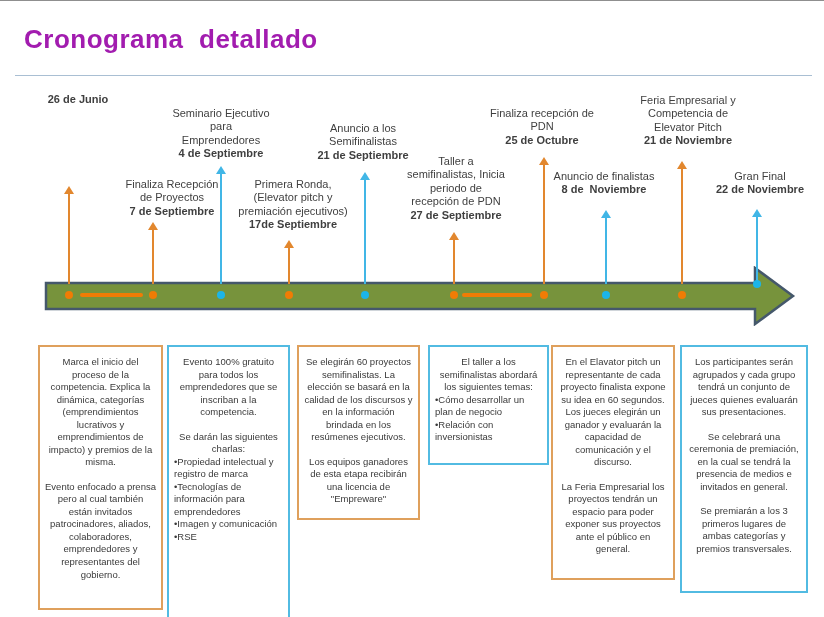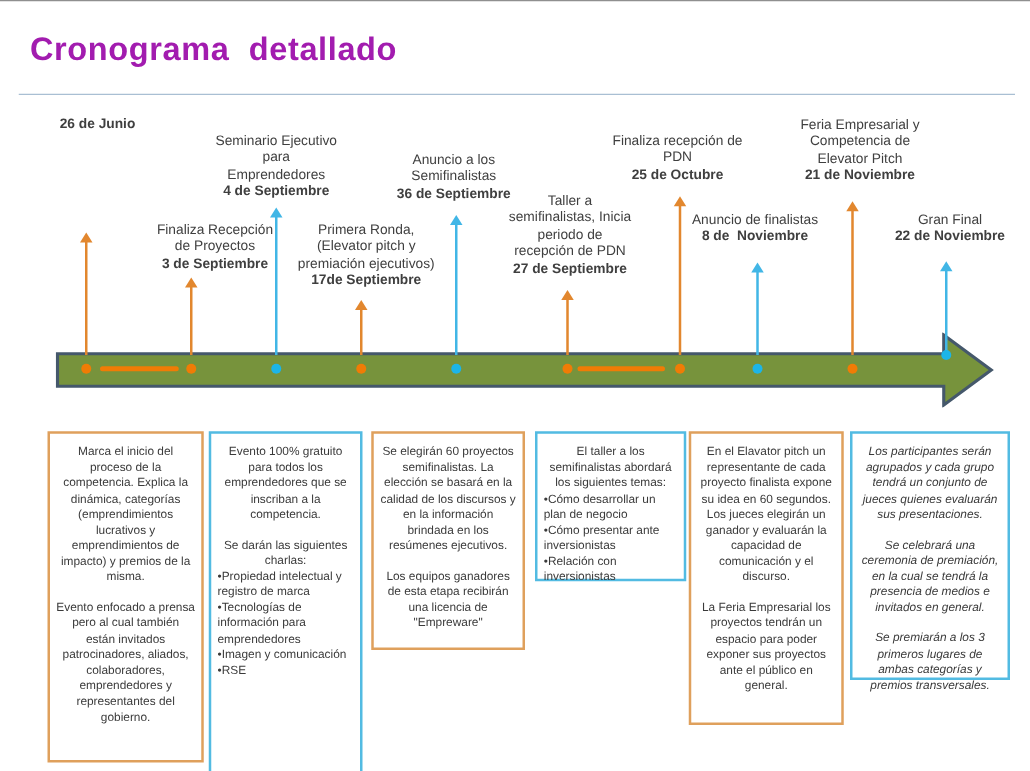--- a/index.html
+++ b/index.html
@@ -54,21 +54,21 @@
     </div>
     <div class="m-head" style="left: 64px; top: 186px; border-bottom: 8px solid rgb(226, 135, 46);"></div>
     <div class="m-shaft" style="left: 68px; top: 193px; height: 91px; background: rgb(226, 135, 46);"></div>
     <div class="m-dot" style="left: 65px; top: 291px; background: rgb(240, 124, 5);"></div>
   </div>
 
   <div>
     <div class="m-label" style="left: 112px; top: 178px; width: 120px;">
       <div class="m-title">Finaliza Recepción
 de Proyectos</div>
-      <div class="m-date">3 de Septiembre</div>
+      <div class="m-date">7 de Septiembre</div>
     </div>
     <div class="m-head" style="left: 148px; top: 222px; border-bottom: 8px solid rgb(226, 135, 46);"></div>
     <div class="m-shaft" style="left: 152px; top: 229px; height: 55px; background: rgb(226, 135, 46);"></div>
     <div class="m-dot" style="left: 149px; top: 291px; background: rgb(240, 124, 5);"></div>
   </div>
 
   <div>
     <div class="m-label" style="left: 158px; top: 107px; width: 126px;">
       <div class="m-title">Seminario Ejecutivo
 para
@@ -89,21 +89,21 @@
     </div>
     <div class="m-head" style="left: 284px; top: 240px; border-bottom: 8px solid rgb(226, 135, 46);"></div>
     <div class="m-shaft" style="left: 288px; top: 247px; height: 37px; background: rgb(226, 135, 46);"></div>
     <div class="m-dot" style="left: 285px; top: 291px; background: rgb(240, 124, 5);"></div>
   </div>
 
   <div>
     <div class="m-label" style="left: 304px; top: 122px; width: 118px;">
       <div class="m-title">Anuncio a los
 Semifinalistas</div>
-      <div class="m-date">36 de Septiembre</div>
+      <div class="m-date">21 de Septiembre</div>
     </div>
     <div class="m-head" style="left: 360px; top: 172px; border-bottom: 8px solid rgb(65, 182, 230);"></div>
     <div class="m-shaft" style="left: 364px; top: 179px; height: 105px; background: rgb(65, 182, 230);"></div>
     <div class="m-dot" style="left: 361px; top: 291px; background: rgb(28, 181, 232);"></div>
   </div>
 
   <div>
     <div class="m-label" style="left: 395px; top: 155px; width: 122px;">
       <div class="m-title">Taller a
 semifinalistas, Inicia
@@ -180,29 +180,28 @@
 
   <div class="desc-box" style="left: 297px; top: 345px; width: 123px; height: 175px; border-color: rgb(223, 160, 92);">
         <div class="bx-p">Se elegirán 60 proyectos semifinalistas. La elección se basará en la calidad de los discursos y en la información brindada en los resúmenes ejecutivos.</div>
         <div class="bx-p">Los equipos ganadores de esta etapa recibirán una licencia de "Empreware"</div>
       </div>
 
   <div class="desc-box" style="left: 428px; top: 345px; width: 121px; height: 120px; border-color: rgb(82, 187, 226);">
         <div class="bx-p">El taller a los semifinalistas abordará los siguientes temas:</div>
         <div class="bx-bullets">
           <div class="bx-bullet">•Cómo desarrollar un plan de negocio</div>
-          <div class="bx-bullet">•Cómo presentar ante inversionistas</div>
           <div class="bx-bullet">•Relación con inversionistas</div>
         </div>
       </div>
 
   <div class="desc-box" style="left: 551px; top: 345px; width: 124px; height: 235px; border-color: rgb(223, 160, 92);">
         <div class="bx-p">En el Elavator pitch un representante de cada proyecto finalista expone su idea en 60 segundos. Los jueces elegirán un ganador y evaluarán la capacidad de comunicación y el discurso.</div>
         <div class="bx-p">La Feria Empresarial los proyectos tendrán un espacio para poder exponer sus proyectos ante el público en general.</div>
       </div>
 
-  <div class="desc-box" style="left: 680px; top: 345px; width: 128px; height: 199px; border-color: rgb(82, 187, 226); font-style: italic;">
+  <div class="desc-box" style="left: 680px; top: 345px; width: 128px; height: 248px; border-color: rgb(82, 187, 226);">
         <div class="bx-p">Los participantes serán agrupados y cada grupo tendrá un conjunto  de jueces quienes evaluarán sus presentaciones.</div>
         <div class="bx-p">Se celebrará una ceremonia de premiación, en la cual se tendrá la presencia de medios e invitados en general.</div>
         <div class="bx-p">Se premiarán a los 3 primeros lugares de ambas categorías y premios transversales.</div>
       </div>
 </div>
 </div>
 
 </body></html>

